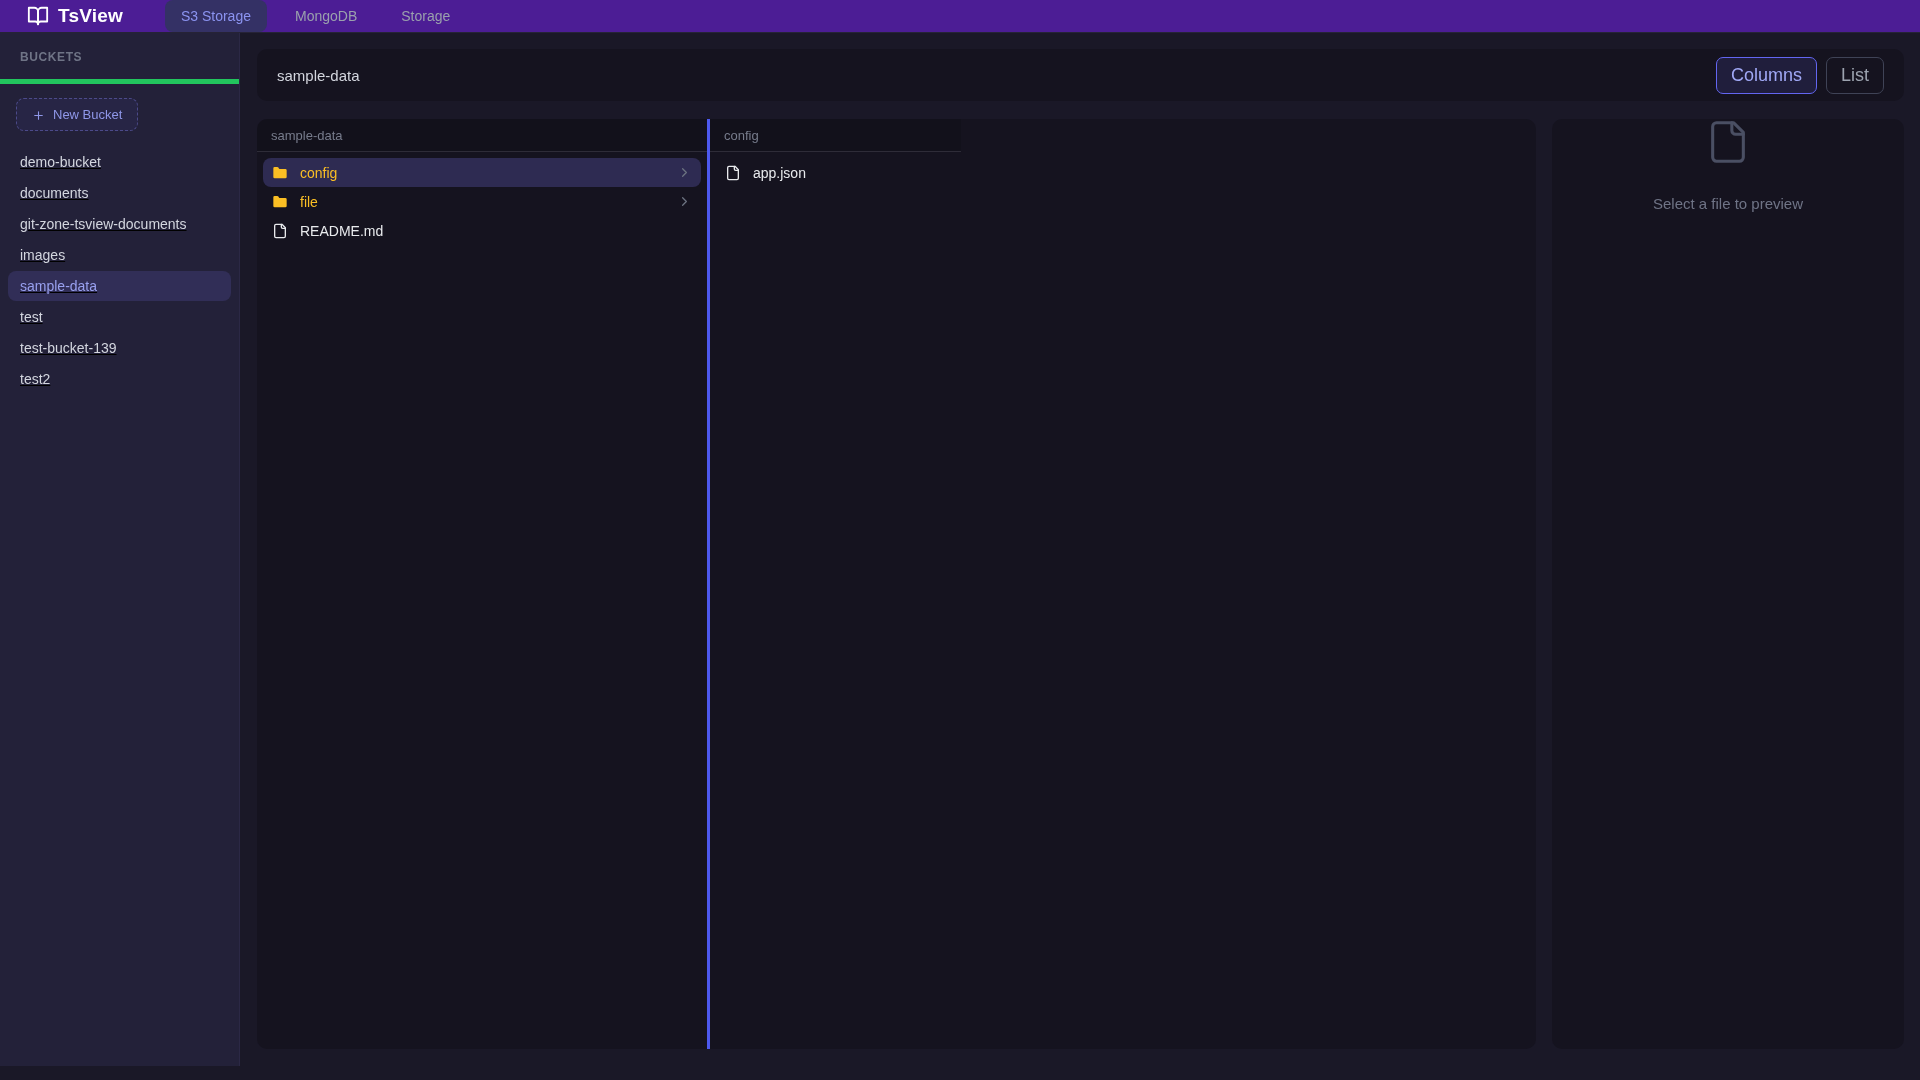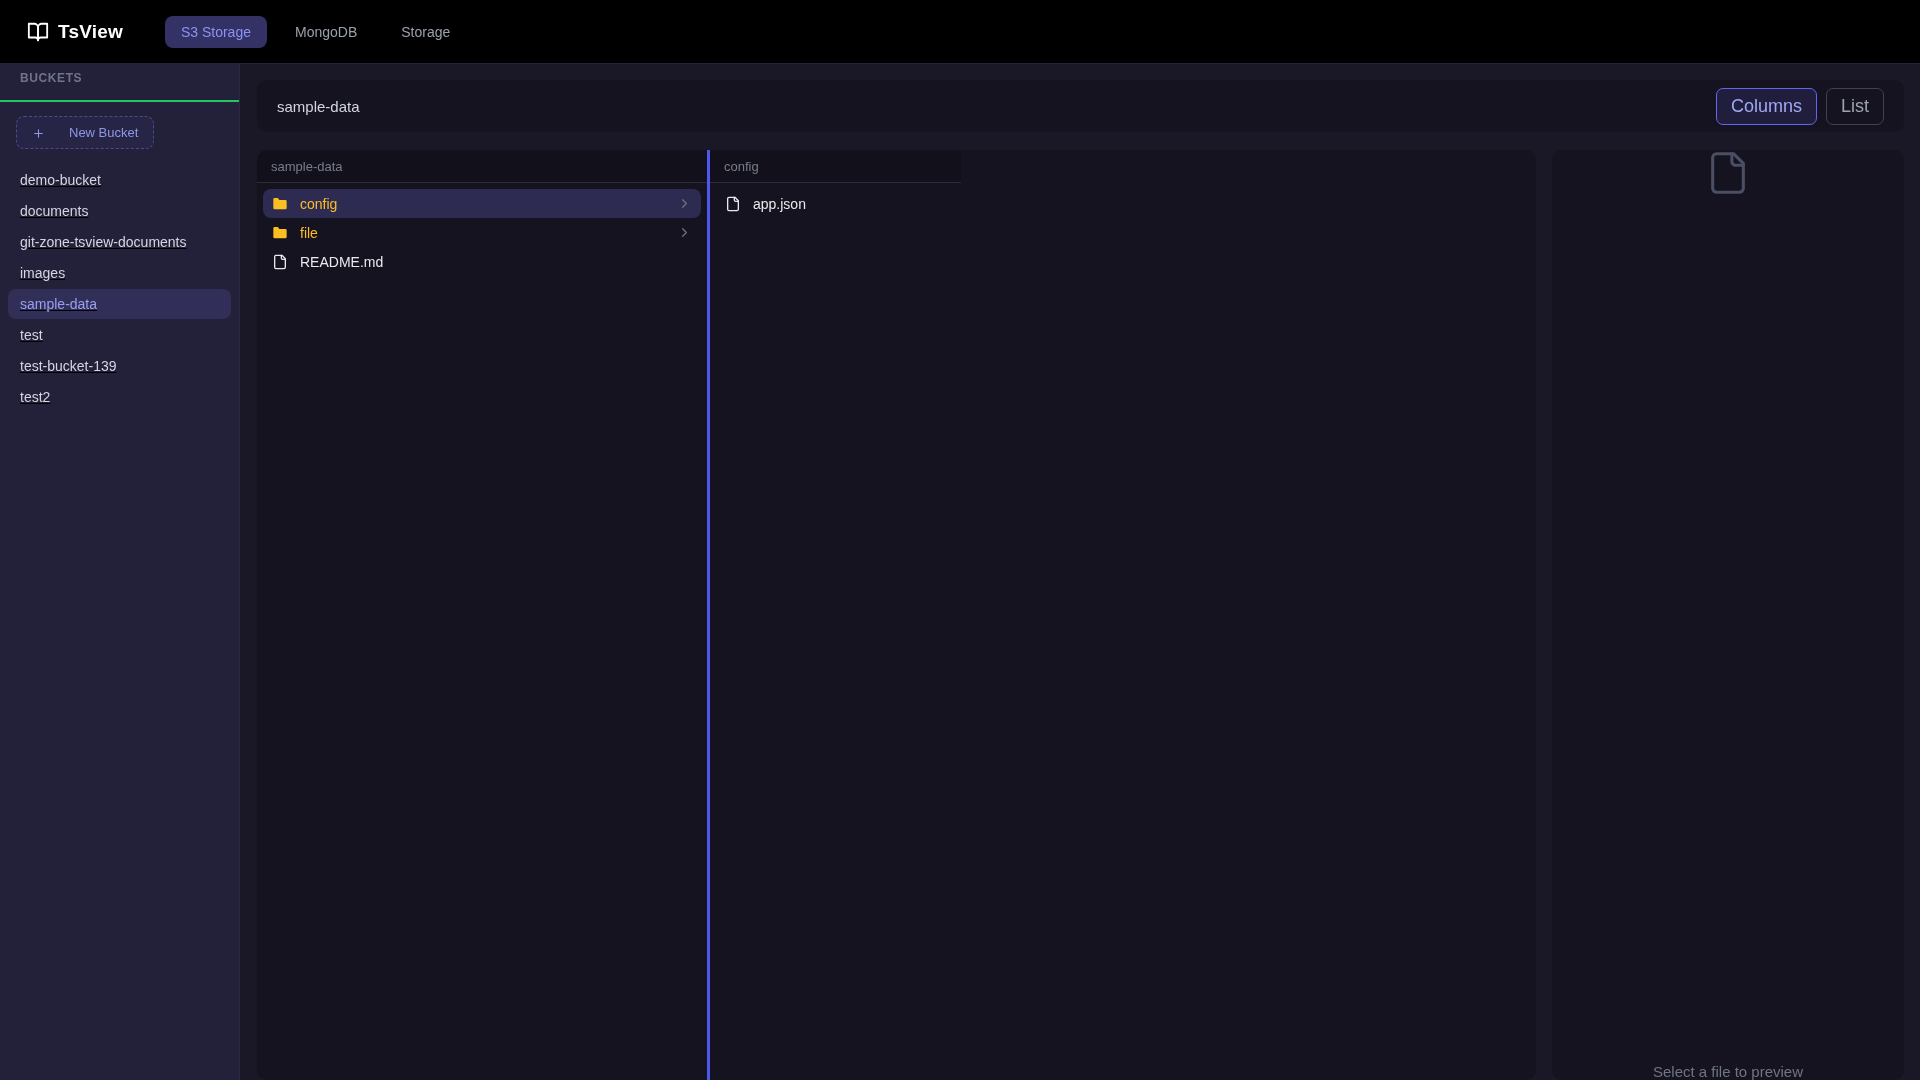--- a/index.html
+++ b/index.html
@@ -5,47 +5,47 @@
   * { margin:0; padding:0; box-sizing:border-box; }
   html,body { width:1920px; height:1080px; overflow:hidden; }
   body {
     background:#1a1827;
     font-family:"Liberation Sans", sans-serif;
     -webkit-font-smoothing:antialiased;
   }
 
   
   .topnav {
-    height:64px; background:#000000; border-bottom:1px solid #262336;
+    height:33px; background:#4c1d95; border-bottom:1px solid #262336;
     display:flex; align-items:center; padding:0 16px;
   }
   .brand { display:flex; align-items:center; gap:9px; color:#ffffff; margin-left:11px; }
   .brand-name { font-size:19px; font-weight:bold; letter-spacing:.2px; }
   .nav-tabs { display:flex; align-items:center; gap:12px; margin-left:42px; }
   .nav-tab {
     background:transparent; border:none; color:#9aa0ad; font-size:14px;
     padding:8px 16px; border-radius:8px; cursor:pointer; font-family:inherit;
   }
   .nav-tab.active { background:#343165; color:#8b93f0; }
 
   
   .layout { display:flex; height:1033px; }
 
   
   .sidebar {
     width:240px; flex:0 0 240px; background:#232139;
     border-right:1px solid #2b2845; display:flex; flex-direction:column;
   }
   .sidebar-header {
-    padding:7px 20px 15px; border-bottom:2px solid #22c55e;
+    padding:17px 20px 15px; border-bottom:5px solid #22c55e;
     color:#6f7486; font-size:12px; font-weight:bold; letter-spacing:.6px;
   }
   .new-bucket-wrap { padding:14px 16px 10px; }
   .new-bucket {
-    display:inline-flex; align-items:flex-end; gap:24px;
+    display:inline-flex; align-items:flex-end; gap:8px;
     border:1px dashed #4c4a8a; background:rgba(99,102,241,0.07);
     color:#8f97e8; font-size:13px; padding:8px 15px; border-radius:8px;
     cursor:pointer; font-family:inherit;
   }
   .bucket-list { padding:6px 8px; display:flex; flex-direction:column; gap:1px;text-decoration:underline; }
   .bucket-item {
     color:#d3d6df; font-size:14px; padding:7px 12px;
     border-radius:8px; cursor:pointer; white-space:nowrap;
   }
   .bucket-item.selected { background:#312e57; color:#98a0ef; }
@@ -84,21 +84,21 @@
   .row.selected { background:#2e2b52; }
   .row-label { font-size:14px; flex:1; }
   .row-label.folder { color:#fbbf24; }
   .row-label.file { color:#e8eaed; }
   .column-divider { width:3px; flex:0 0 3px; background:#4d59ee; }
   .col-filler { flex:1; }
 
   
   .preview-panel {
     width:352px; flex:0 0 352px; background:#15131f; border-radius:10px;
-    display:flex; flex-direction:column; align-items:center; justify-content:space-between; gap:30px;
+    display:flex; flex-direction:column; align-items:center; justify-content:flex-start; gap:30px;
   }
   .preview-text { color:#6f7486; font-size:15px; }
 </style>
 </head>
 <body>
 
 <div class="topnav">
   <div class="brand">
     <svg width="22" height="22" viewBox="0 0 24 24" fill="none" stroke="#ffffff" stroke-width="2" stroke-linecap="round" stroke-linejoin="round">
       <path d="M2 3h6a4 4 0 0 1 4 4v14a3 3 0 0 0-3-3H2z"></path>

